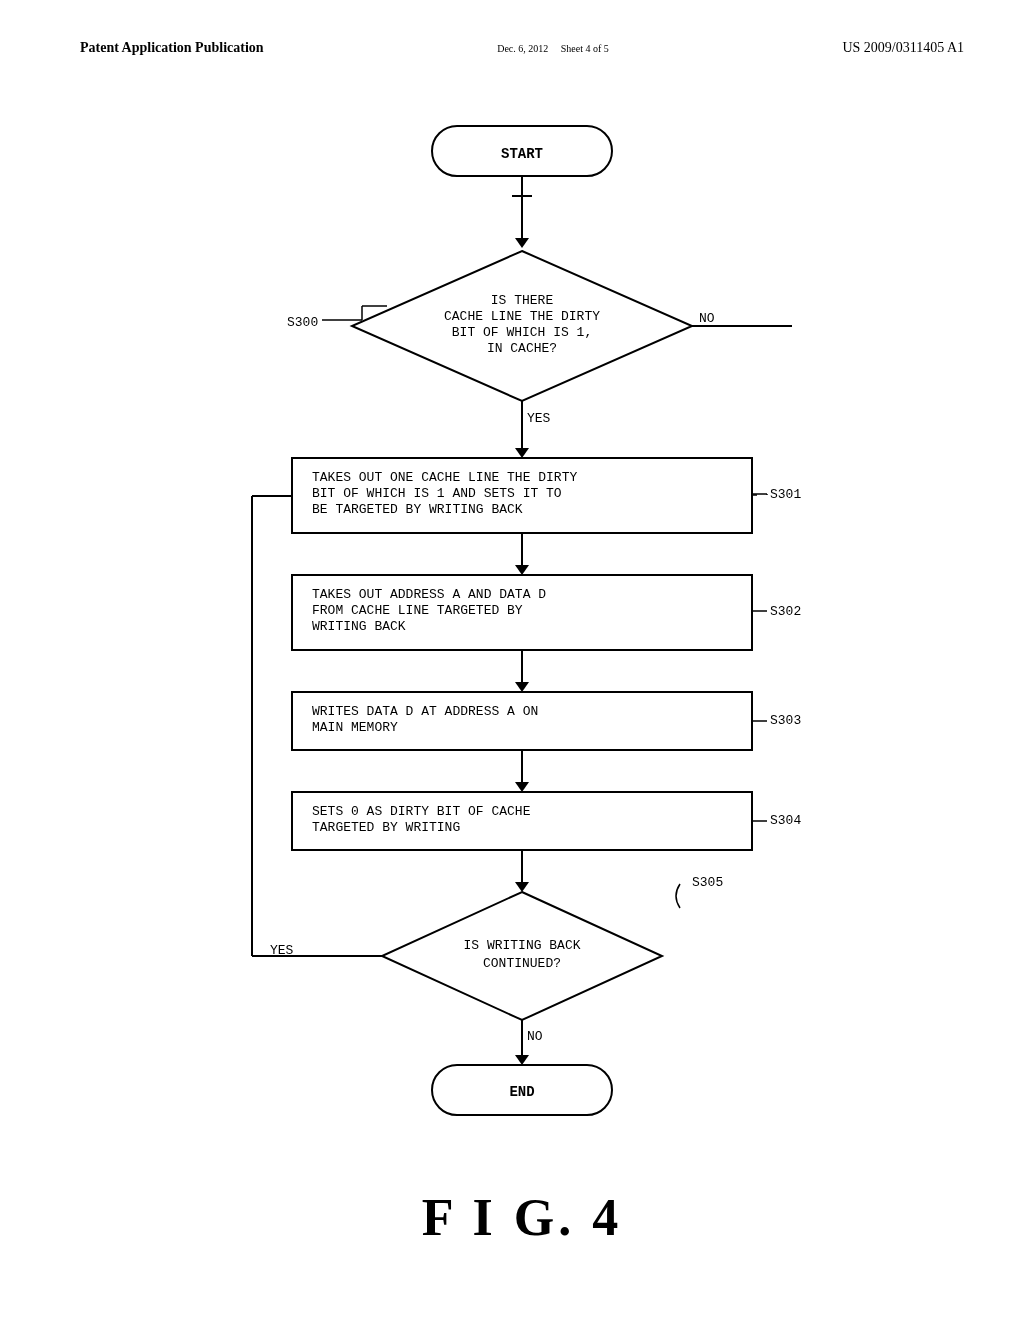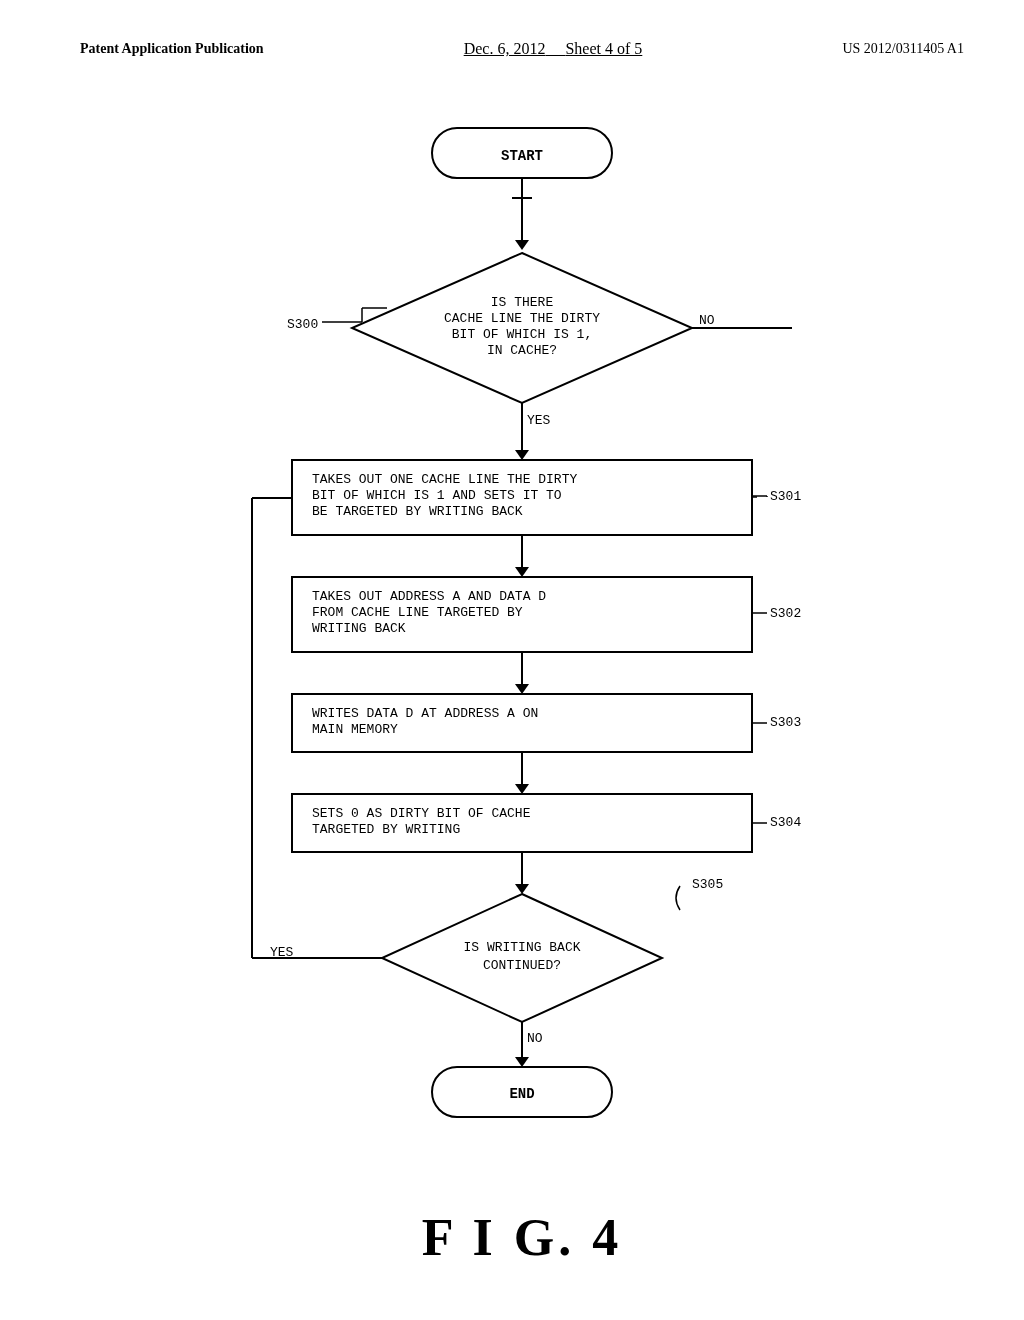--- a/index.html
+++ b/index.html
@@ -23,47 +23,46 @@
       justify-content: space-between;
       align-items: center;
       margin-bottom: 40px;
       font-size: 14px;
     }
     .header-left {
       font-weight: bold;
       font-size: 14px;
     }
     .header-center {
-      font-size: 16px;
-      text-decoration: underline;
+      font-size: 10px;
     }
     .header-right {
       font-size: 14px;
     }
     .fig-caption {
       text-align: center;
       font-size: 52px;
       font-weight: bold;
       letter-spacing: 4px;
-      margin-top: 60px;
+      margin-top: 42px;
     }
   </style>
 </head>
 <body>
 
 <div class="page">
 
   <div class="header">
     <div class="header-left">Patent Application Publication</div>
     <div class="header-center">
       <span>Dec. 6, 2012</span>
       &nbsp;&nbsp;&nbsp;
       <span>Sheet 4 of 5</span>
     </div>
-    <div class="header-right">US 2012/0311405 A1</div>
+    <div class="header-right">US 2009/0311405 A1</div>
   </div>
 
   <div style="display:flex; justify-content:center; width:100%; margin-top: 10px; text-align: center;">
     <svg width="780" height="1050" viewBox="0 0 780 1050" xmlns="http://www.w3.org/2000/svg">
 
       <defs>
         <style>
           .fc-text { font-family: 'Courier New', Courier, monospace; font-size: 13px; }
           .fc-label { font-family: 'Courier New', Courier, monospace; font-size: 13px; }
           .fc-bold { font-family: 'Courier New', Courier, monospace; font-size: 14px; font-weight: bold; }

